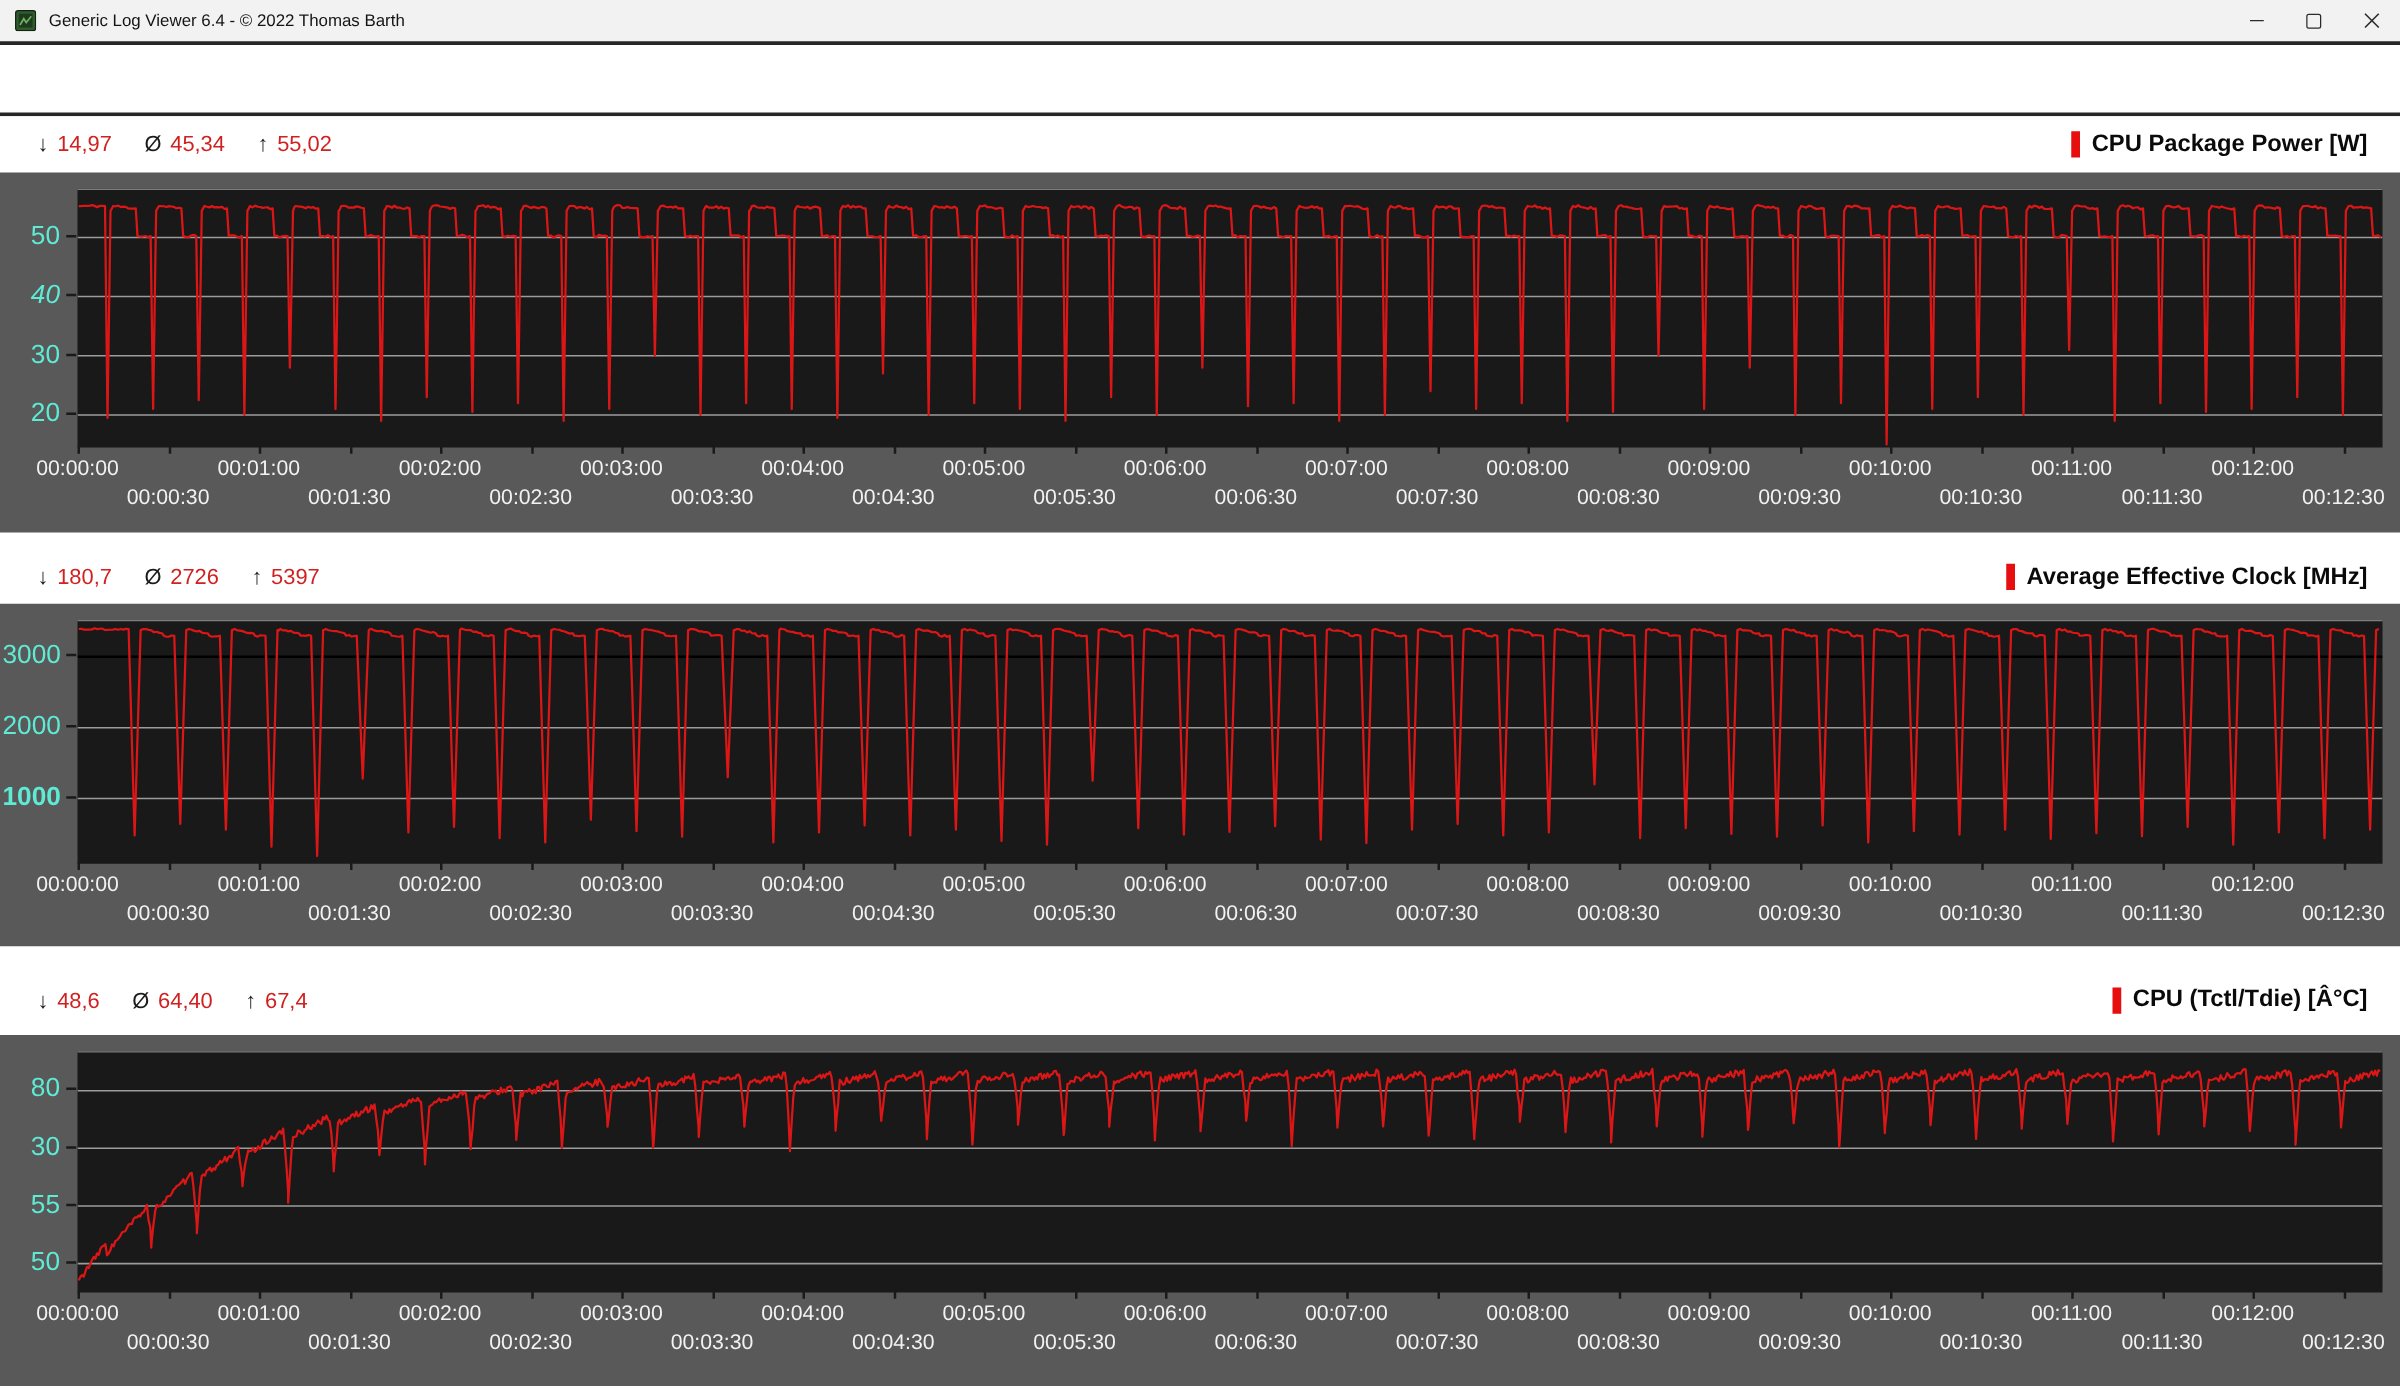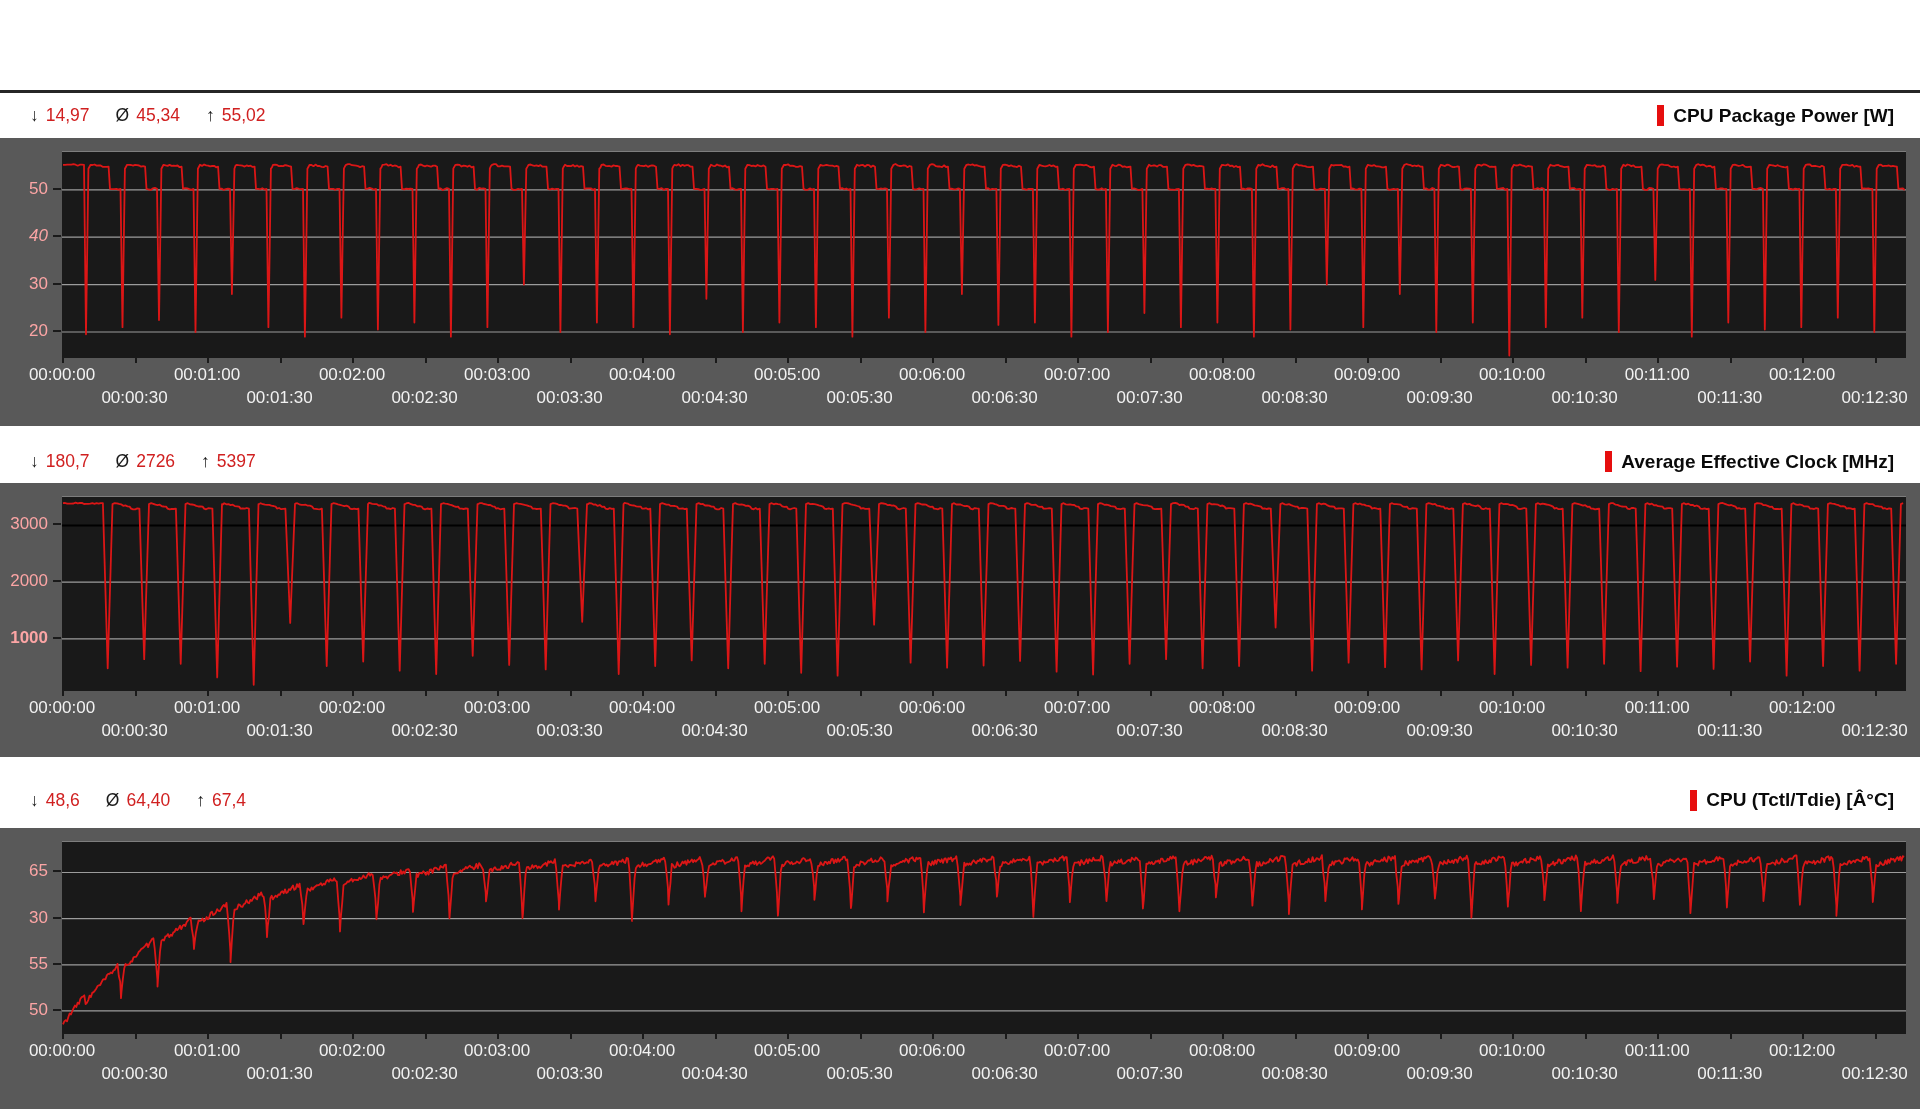--- a/index.html
+++ b/index.html
@@ -35,30 +35,52 @@
   .series-bar{width:7px;height:21px;background:#e60e0e;flex:0 0 auto;}
 
   
   .panel{position:absolute;left:0;width:1920px;background:#595959;}
   #panel-0{top:138px;height:288px;}
   #panel-1{top:483px;height:274px;}
   #panel-2{top:828px;height:281px;}
   .plot{position:absolute;left:62px;top:13px;width:1844px;background:#191919;
     border-top:1px solid #7d7d7d;box-sizing:content-box;}
   .plot svg{display:block;}
-  .ylabel{position:absolute;width:46px;text-align:right;font-size:17px;color:#fca5a5;line-height:20px;}
+  .ylabel{position:absolute;width:46px;text-align:right;font-size:21px;color:#5eead4;line-height:20px;}
   .ytick{position:absolute;width:8px;height:2px;background:#1a1a1a;}
   .xtick{position:absolute;width:2px;height:6px;background:#1a1a1a;}
   .xlabel{position:absolute;width:96px;text-align:center;font-size:17px;color:#f2f2f2;white-space:nowrap;}
 </style>
 </head>
 <body>
 
 <div class="app">
 
+  <div class="titlebar">
+    <svg class="app-icon" viewBox="0 0 17 17">
+      <rect x="0.5" y="0.5" width="16" height="16" rx="2" fill="#2f5b2f" stroke="#10240f"></rect>
+      <rect x="3" y="3" width="11" height="11" fill="#1d3a1c"></rect>
+      <polyline points="4,12 7,7 9,10 13,5" fill="none" stroke="#6fae5f" stroke-width="1.4"></polyline>
+    </svg>
+    <span class="title-text">Generic Log Viewer 6.4 - © 2022 Thomas Barth</span>
+    <div class="win-controls">
+      <div class="win-btn">
+        <div class="glyph-min"></div>
+      </div>
+      <div class="win-btn">
+        <div class="glyph-max"></div>
+      </div>
+      <div class="win-btn">
+        <svg width="13" height="13" viewBox="0 0 13 13">
+          <line x1="1" y1="1" x2="12" y2="12" stroke="#2b2b2b" stroke-width="1.3"></line>
+          <line x1="12" y1="1" x2="1" y2="12" stroke="#2b2b2b" stroke-width="1.3"></line>
+        </svg>
+      </div>
+    </div>
+  </div>
 
   <div class="sep"></div>
 
   <div class="stats-row" id="stats-row-0">
     <div class="stats">
       <span class="stat">
           <span class="stat-icon">↓</span>
           <span class="stat-val">14,97</span>
         </span>
       <span class="stat">
@@ -265,21 +287,21 @@
           <line x1="0" x2="1844" y1="30.5" y2="30.5" stroke="#9c9c9c" stroke-width="1.2"></line>
           <polyline points="1.0,182.3 2.3,179.4 3.7,178.1 5.0,179.4 6.3,175.3 7.6,171.5 9.0,172.5 10.3,169.0 11.6,166.1 13.0,163.5 14.3,165.0 15.6,160.7 17.0,161.9 18.3,157.1 19.6,155.2 20.9,154.7 22.3,153.3 23.6,162.2 24.9,160.8 26.3,158.1 27.6,153.6 28.9,155.1 30.2,150.9 31.6,150.1 32.9,148.6 34.2,146.7 35.6,144.0 36.9,143.3 38.2,143.0 39.6,140.2 40.9,137.6 42.2,137.1 43.5,137.3 44.9,133.1 46.2,131.9 47.5,131.9 48.9,130.4 50.2,131.2 51.5,128.4 52.8,127.9 54.2,125.0 55.5,121.9 56.8,134.0 58.2,139.6 59.0,156.1 59.5,149.6 60.8,137.3 62.2,126.6 63.5,121.9 64.8,123.2 66.1,122.4 67.5,122.1 68.8,119.3 70.1,119.6 71.5,115.4 72.8,114.9 74.1,114.8 75.4,112.8 76.8,109.7 78.1,108.7 79.4,106.8 80.8,106.2 82.1,104.9 83.4,103.5 84.7,101.4 86.1,105.1 87.4,101.4 88.7,99.3 90.1,96.9 91.4,96.3 92.7,106.7 94.1,122.1 95.4,137.4 95.5,144.6 96.7,127.3 98.0,109.6 99.4,98.9 100.7,97.6 102.0,98.5 103.4,94.4 104.7,94.0 106.0,92.1 107.3,95.1 108.7,92.7 110.0,93.8 111.3,90.4 112.7,89.7 114.0,86.7 115.3,88.1 116.7,86.5 118.0,83.6 119.3,87.1 120.6,84.0 122.0,82.7 123.3,84.0 124.6,80.3 126.0,78.4 127.3,76.5 128.6,75.6 129.9,87.3 131.3,95.5 132.0,107.0 132.6,100.6 133.9,90.7 135.3,84.0 136.6,78.4 137.9,79.0 139.3,78.4 140.6,76.4 141.9,79.5 143.2,78.1 144.6,75.0 145.9,77.2 147.2,75.4 148.6,70.7 149.9,69.6 151.2,73.1 152.5,72.3 153.9,70.5 155.2,67.2 156.5,68.8 157.9,69.1 159.2,66.7 160.5,64.4 161.9,62.9 163.2,64.8 164.5,60.9 165.8,74.4 167.2,91.6 168.5,111.1 168.5,120.1 169.8,99.9 171.2,79.0 172.5,67.6 173.8,67.5 175.1,67.0 176.5,62.4 177.8,62.9 179.1,64.6 180.5,64.9 181.8,62.3 183.1,61.5 184.5,58.2 185.8,60.7 187.1,61.2 188.4,57.9 189.8,58.9 191.1,56.4 192.4,54.4 193.8,56.2 195.1,57.3 196.4,51.7 197.7,53.5 199.1,50.4 200.4,53.8 201.7,55.0 203.1,64.8 204.4,82.2 205.0,95.1 205.7,84.3 207.0,74.3 208.4,56.2 209.7,53.8 211.0,57.4 212.4,55.1 213.7,53.6 215.0,55.0 216.4,52.4 217.7,52.8 219.0,50.2 220.3,49.3 221.7,51.3 223.0,47.3 224.3,51.0 225.7,50.2 227.0,47.2 228.3,48.0 229.6,45.7 231.0,43.5 232.3,47.9 233.6,46.9 235.0,42.2 236.3,45.0 237.6,41.6 239.0,53.2 240.3,62.3 241.5,82.1 241.6,81.6 242.9,67.7 244.3,54.4 245.6,46.4 246.9,47.5 248.3,48.8 249.6,45.4 250.9,47.6 252.2,45.2 253.6,44.4 254.9,43.1 256.2,43.3 257.6,42.6 258.9,41.1 260.2,43.4 261.6,41.7 262.9,42.5 264.2,39.4 265.5,37.9 266.9,39.8 268.2,37.1 269.5,38.6 270.9,38.7 272.2,36.3 273.5,38.8 274.8,39.5 276.2,58.1 277.5,74.3 278.0,89.5 278.8,75.6 280.2,60.8 281.5,43.3 282.8,42.3 284.2,41.4 285.5,39.4 286.8,39.9 288.1,38.4 289.5,36.8 290.8,39.5 292.1,37.6 293.5,37.9 294.8,38.0 296.1,38.2 297.4,35.6 298.8,37.0 300.1,35.9 301.4,33.5 302.8,35.5 304.1,35.8 305.4,33.2 306.8,31.1 308.1,33.7 309.4,31.9 310.7,32.9 312.1,44.3 313.4,56.4 314.5,77.3 314.7,73.6 316.1,60.8 317.4,42.3 318.7,35.7 320.0,37.1 321.4,34.1 322.7,35.2 324.0,34.5 325.4,36.6 326.7,34.3 328.0,33.1 329.3,32.7 330.7,31.4 332.0,30.2 333.3,31.1 334.7,30.5 336.0,33.2 337.3,33.2 338.7,28.2 340.0,31.9 341.3,29.5 342.6,31.6 344.0,28.0 345.3,27.4 346.6,27.1 348.0,30.0 349.3,44.4 350.6,57.5 351.0,69.9 351.9,59.7 353.3,45.5 354.6,31.5 355.9,35.0 357.3,30.8 358.6,31.0 359.9,31.4 361.3,29.3 362.6,30.7 363.9,32.9 365.2,29.9 366.6,32.5 367.9,27.6 369.2,27.4 370.6,31.0 371.9,26.4 373.2,25.6 374.5,26.1 375.9,27.7 377.2,27.6 378.5,24.0 379.9,25.2 381.2,25.7 382.5,22.8 383.9,22.6 385.2,39.6 386.5,53.3 387.5,76.3 387.8,72.1 389.2,54.7 390.5,36.2 391.8,31.9 393.2,31.7 394.5,31.1 395.8,31.3 397.1,29.7 398.5,28.3 399.8,29.6 401.1,27.4 402.5,27.1 403.8,24.9 405.1,26.4 406.5,24.8 407.8,23.6 409.1,25.3 410.4,25.1 411.8,27.4 413.1,25.6 414.4,21.9 415.8,26.3 417.1,21.1 418.4,23.0 419.7,25.2 421.1,27.8 422.4,39.5 423.7,50.7 424.0,59.4 425.1,51.3 426.4,38.4 427.7,27.5 429.1,26.8 430.4,29.5 431.7,26.4 433.0,25.3 434.4,27.4 435.7,27.9 437.0,27.4 438.4,27.9 439.7,24.0 441.0,26.5 442.3,24.4 443.7,23.7 445.0,26.2 446.3,26.2 447.7,22.8 449.0,20.6 450.3,22.8 451.6,22.7 453.0,23.2 454.3,21.6 455.6,20.0 457.0,20.7 458.3,37.0 459.6,56.6 460.5,76.2 461.0,71.5 462.3,49.5 463.6,31.6 464.9,25.1 466.3,24.8 467.6,27.2 468.9,26.5 470.3,23.2 471.6,25.8 472.9,23.9 474.2,23.6 475.6,26.2 476.9,24.5 478.2,26.0 479.6,24.8 480.9,22.9 482.2,22.1 483.6,20.8 484.9,23.9 486.2,19.2 487.5,20.6 488.9,19.1 490.2,20.8 491.5,20.8 492.9,17.2 494.2,26.8 495.5,44.3 496.8,59.3 497.0,67.6 498.2,50.4 499.5,35.5 500.8,23.4 502.2,23.6 503.5,22.8 504.8,24.0 506.2,25.0 507.5,23.0 508.8,23.0 510.1,23.3 511.5,23.5 512.8,24.4 514.1,20.1 515.5,21.2 516.8,20.6 518.1,21.8 519.4,20.2 520.8,19.7 522.1,21.5 523.4,21.2 524.8,20.2 526.1,20.8 527.4,18.0 528.8,17.6 530.1,20.1 531.4,32.1 532.7,42.2 533.5,59.3 534.1,52.0 535.4,39.5 536.7,27.2 538.1,23.3 539.4,23.5 540.7,22.3 542.0,21.6 543.4,23.6 544.7,22.5 546.0,24.4 547.4,22.6 548.7,22.3 550.0,19.8 551.4,22.3 552.7,19.4 554.0,19.5 555.3,23.1 556.7,19.3 558.0,19.2 559.3,19.8 560.7,17.5 562.0,20.2 563.3,21.0 564.6,16.0 566.0,16.3 567.3,26.7 568.6,49.1 570.0,78.9 570.0,76.9 571.3,56.4 572.6,36.1 573.9,26.2 575.3,24.0 576.6,23.1 577.9,25.0 579.3,23.5 580.6,20.5 581.9,24.0 583.3,22.1 584.6,24.2 585.9,22.6 587.2,22.2 588.6,22.0 589.9,21.3 591.2,19.5 592.6,19.2 593.9,17.8 595.2,20.6 596.5,17.7 597.9,19.9 599.2,17.0 600.5,17.4 601.9,15.6 603.2,19.6 604.5,30.8 605.9,45.4 606.5,62.6 607.2,52.5 608.5,40.7 609.8,21.9 611.2,23.4 612.5,25.8 613.8,25.2 615.2,20.2 616.5,23.4 617.8,24.2 619.1,22.4 620.5,19.6 621.8,21.4 623.1,19.1 624.5,22.8 625.8,18.1 627.1,20.6 628.5,19.3 629.8,17.4 631.1,20.2 632.4,18.0 633.8,19.6 635.1,18.1 636.4,17.2 637.8,15.0 639.1,19.1 640.4,23.6 641.7,35.2 643.0,54.8 643.1,52.9 644.4,43.3 645.7,31.4 647.1,24.1 648.4,23.2 649.7,22.7 651.1,21.1 652.4,22.7 653.7,22.2 655.0,19.2 656.4,19.3 657.7,18.7 659.0,19.4 660.4,17.8 661.7,19.2 663.0,21.9 664.3,20.6 665.7,20.1 667.0,19.6 668.3,19.0 669.7,16.3 671.0,18.5 672.3,18.7 673.7,15.4 675.0,15.1 676.3,19.5 677.6,34.7 679.0,52.5 679.5,69.3 680.3,55.7 681.6,37.8 683.0,23.3 684.3,24.5 685.6,23.5 686.9,24.2 688.3,20.9 689.6,21.5 690.9,19.4 692.3,22.1 693.6,19.3 694.9,23.0 696.3,21.0 697.6,19.9 698.9,21.9 700.2,20.9 701.6,19.4 702.9,18.5 704.2,16.8 705.6,15.4 706.9,15.6 708.2,17.9 709.5,15.9 710.9,14.3 712.2,16.6 713.5,32.3 714.9,50.4 715.9,73.7 716.2,70.6 717.5,49.6 718.8,28.7 720.2,22.7 721.5,24.0 722.8,22.2 724.2,19.7 725.5,19.1 726.8,20.0 728.2,21.8 729.5,20.0 730.8,22.2 732.1,21.5 733.5,21.3 734.8,19.5 736.1,20.2 737.5,21.2 738.8,19.7 740.1,17.0 741.4,16.1 742.8,17.0 744.1,19.3 745.4,18.5 746.8,18.4 748.1,17.2 749.4,21.7 750.8,31.5 752.1,44.6 752.4,57.8 753.4,48.6 754.7,32.9 756.1,23.9 757.4,23.9 758.7,20.3 760.1,22.4 761.4,23.3 762.7,20.0 764.0,19.9 765.4,22.0 766.7,19.7 768.0,21.4 769.4,17.2 770.7,17.0 772.0,21.2 773.4,17.5 774.7,20.3 776.0,16.7 777.3,19.7 778.7,17.7 780.0,17.2 781.3,14.8 782.7,14.7 784.0,18.3 785.3,17.5 786.6,31.4 788.0,47.1 788.9,66.0 789.3,63.7 790.6,44.9 792.0,25.1 793.3,25.0 794.6,22.7 796.0,22.9 797.3,23.7 798.6,19.4 799.9,20.0 801.3,20.3 802.6,22.5 803.9,21.4 805.3,19.4 806.6,18.3 807.9,18.5 809.2,16.5 810.6,20.1 811.9,19.8 813.2,18.3 814.6,19.7 815.9,19.4 817.2,18.0 818.6,15.3 819.9,16.2 821.2,18.1 822.5,19.6 823.9,35.3 825.2,46.3 825.4,59.4 826.5,46.4 827.9,35.5 829.2,23.2 830.5,24.4 831.8,22.7 833.2,23.6 834.5,21.9 835.8,21.8 837.2,21.0 838.5,20.0 839.8,20.1 841.1,18.7 842.5,19.8 843.8,16.8 845.1,18.0 846.5,20.7 847.8,16.9 849.1,16.3 850.5,15.1 851.8,18.4 853.1,19.4 854.4,15.6 855.8,17.2 857.1,15.9 858.4,16.1 859.8,30.3 861.1,49.0 861.9,70.4 862.4,61.1 863.7,44.6 865.1,28.2 866.4,19.8 867.7,21.9 869.1,23.3 870.4,19.3 871.7,22.6 873.1,18.3 874.4,21.8 875.7,17.6 877.0,17.9 878.4,20.1 879.7,17.3 881.0,20.9 882.4,16.7 883.7,16.4 885.0,20.5 886.3,16.2 887.7,17.1 889.0,15.4 890.3,19.3 891.7,16.8 893.0,16.6 894.3,14.2 895.7,24.1 897.0,39.0 898.3,53.9 898.4,63.0 899.6,50.8 901.0,34.7 902.3,20.7 903.6,23.7 905.0,21.5 906.3,22.8 907.6,21.4 908.9,22.8 910.3,20.0 911.6,18.2 912.9,19.9 914.3,21.4 915.6,18.7 916.9,19.1 918.3,16.9 919.6,19.9 920.9,16.3 922.2,16.7 923.6,17.8 924.9,19.6 926.2,17.9 927.6,17.6 928.9,17.6 930.2,14.5 931.5,15.6 932.9,29.9 934.2,38.3 934.9,54.6 935.5,50.4 936.9,34.2 938.2,24.7 939.5,24.3 940.9,20.0 942.2,20.9 943.5,20.0 944.8,20.9 946.2,22.2 947.5,21.7 948.8,19.2 950.2,20.7 951.5,17.1 952.8,19.9 954.1,18.7 955.5,17.6 956.8,18.2 958.1,17.4 959.5,18.7 960.8,16.7 962.1,17.3 963.4,18.0 964.8,18.6 966.1,17.6 967.4,14.7 968.8,25.6 970.1,46.5 971.4,74.9 971.4,73.6 972.8,52.0 974.1,35.3 975.4,20.4 976.7,20.7 978.1,19.8 979.4,20.7 980.7,22.7 982.1,19.3 983.4,20.6 984.7,20.2 986.0,20.0 987.4,17.8 988.7,17.7 990.0,18.0 991.4,19.8 992.7,16.3 994.0,18.4 995.4,19.0 996.7,18.5 998.0,15.9 999.3,15.5 1000.7,14.1 1002.0,18.5 1003.3,15.1 1004.7,15.2 1006.0,30.2 1007.3,45.0 1007.9,60.1 1008.6,51.7 1010.0,34.7 1011.3,24.7 1012.6,20.7 1014.0,20.6 1015.3,20.7 1016.6,19.7 1018.0,23.3 1019.3,18.0 1020.6,20.2 1021.9,22.2 1023.3,19.8 1024.6,17.2 1025.9,21.2 1027.3,17.1 1028.6,18.5 1029.9,19.3 1031.2,15.7 1032.6,18.3 1033.9,18.2 1035.2,18.3 1036.6,18.0 1037.9,18.7 1039.2,13.7 1040.6,15.2 1041.9,26.0 1043.2,37.4 1044.4,58.2 1044.5,59.2 1045.9,43.0 1047.2,27.2 1048.5,20.0 1049.9,23.6 1051.2,21.8 1052.5,19.3 1053.8,20.7 1055.2,21.0 1056.5,18.3 1057.8,20.3 1059.2,17.4 1060.5,21.5 1061.8,21.7 1063.2,20.9 1064.5,19.5 1065.8,18.3 1067.1,17.7 1068.5,19.7 1069.8,15.7 1071.1,16.9 1072.5,18.1 1073.8,15.5 1075.1,16.5 1076.4,18.3 1077.8,19.0 1079.1,36.4 1080.4,54.7 1080.9,66.5 1081.8,57.7 1083.1,38.0 1084.4,21.6 1085.7,22.0 1087.1,20.1 1088.4,21.7 1089.7,20.0 1091.1,22.2 1092.4,21.6 1093.7,19.1 1095.1,19.7 1096.4,18.4 1097.7,21.1 1099.0,16.7 1100.4,16.6 1101.7,19.5 1103.0,19.4 1104.4,19.1 1105.7,16.8 1107.0,18.0 1108.3,14.8 1109.7,16.8 1111.0,14.3 1112.3,16.3 1113.7,15.3 1115.0,31.1 1116.3,48.9 1117.4,69.3 1117.7,64.0 1119.0,49.0 1120.3,31.4 1121.6,22.8 1123.0,19.9 1124.3,19.1 1125.6,22.9 1127.0,21.6 1128.3,21.5 1129.6,18.1 1130.9,22.5 1132.3,17.4 1133.6,19.5 1134.9,20.5 1136.3,17.2 1137.6,18.4 1138.9,19.4 1140.3,17.9 1141.6,17.0 1142.9,14.9 1144.2,15.1 1145.6,16.9 1146.9,14.9 1148.2,17.8 1149.6,13.7 1150.9,17.5 1152.2,33.7 1153.5,42.3 1153.9,55.4 1154.9,45.6 1156.2,35.1 1157.5,21.3 1158.9,20.0 1160.2,24.0 1161.5,23.3 1162.9,19.7 1164.2,21.5 1165.5,18.1 1166.8,18.5 1168.2,18.5 1169.5,21.9 1170.8,19.2 1172.2,20.6 1173.5,19.1 1174.8,17.4 1176.1,17.0 1177.5,18.7 1178.8,18.6 1180.1,17.3 1181.5,14.7 1182.8,17.0 1184.1,18.0 1185.5,17.6 1186.8,18.0 1188.1,28.1 1189.4,43.5 1190.4,63.7 1190.8,57.7 1192.1,43.9 1193.4,28.9 1194.8,20.0 1196.1,24.3 1197.4,20.0 1198.7,23.7 1200.1,23.4 1201.4,20.1 1202.7,21.5 1204.1,21.5 1205.4,20.1 1206.7,20.3 1208.0,16.9 1209.4,18.2 1210.7,19.9 1212.0,18.0 1213.4,16.4 1214.7,15.1 1216.0,19.3 1217.4,18.3 1218.7,14.1 1220.0,13.8 1221.3,14.5 1222.7,14.7 1224.0,24.3 1225.3,40.3 1226.7,59.0 1226.9,72.0 1228.0,53.5 1229.3,37.9 1230.6,22.6 1232.0,21.4 1233.3,20.9 1234.6,23.9 1236.0,19.8 1237.3,18.2 1238.6,22.3 1240.0,21.8 1241.3,22.1 1242.6,21.5 1243.9,19.6 1245.3,20.4 1246.6,16.8 1247.9,20.0 1249.3,19.9 1250.6,15.1 1251.9,19.5 1253.2,18.5 1254.6,16.2 1255.9,16.6 1257.2,18.0 1258.6,16.3 1259.9,13.1 1261.2,30.5 1262.6,41.2 1263.4,59.1 1263.9,53.1 1265.2,38.7 1266.5,26.4 1267.9,22.6 1269.2,23.2 1270.5,19.5 1271.9,22.7 1273.2,19.2 1274.5,19.5 1275.8,19.0 1277.2,18.3 1278.5,19.9 1279.8,21.8 1281.2,20.5 1282.5,16.4 1283.8,16.8 1285.2,16.2 1286.5,17.6 1287.8,18.9 1289.1,17.3 1290.5,15.3 1291.8,18.8 1293.1,17.0 1294.5,18.6 1295.8,17.5 1297.1,20.9 1298.4,38.1 1299.8,58.5 1299.9,67.4 1301.1,50.3 1302.4,31.6 1303.8,22.6 1305.1,20.0 1306.4,21.2 1307.8,23.7 1309.1,20.5 1310.4,22.7 1311.7,19.4 1313.1,18.0 1314.4,19.3 1315.7,19.2 1317.1,19.7 1318.4,19.3 1319.7,17.4 1321.0,18.9 1322.4,15.4 1323.7,18.7 1325.0,19.7 1326.4,14.5 1327.7,15.5 1329.0,18.4 1330.4,15.0 1331.7,16.6 1333.0,14.0 1334.3,32.3 1335.7,44.4 1336.4,61.9 1337.0,57.0 1338.3,38.7 1339.7,24.6 1341.0,23.6 1342.3,23.6 1343.6,19.0 1345.0,21.6 1346.3,23.1 1347.6,19.0 1349.0,20.7 1350.3,18.5 1351.6,18.9 1352.9,20.0 1354.3,18.4 1355.6,20.6 1356.9,16.8 1358.3,17.4 1359.6,15.8 1360.9,19.5 1362.3,15.2 1363.6,16.2 1364.9,14.7 1366.2,13.9 1367.6,14.8 1368.9,17.6 1370.2,22.7 1371.6,36.3 1372.9,56.3 1372.9,56.6 1374.2,45.2 1375.5,29.4 1376.9,24.0 1378.2,19.9 1379.5,21.0 1380.9,22.5 1382.2,19.0 1383.5,21.2 1384.9,21.7 1386.2,17.9 1387.5,20.1 1388.8,20.5 1390.2,18.4 1391.5,21.1 1392.8,17.7 1394.2,17.7 1395.5,20.5 1396.8,16.7 1398.1,14.8 1399.5,16.5 1400.8,18.6 1402.1,16.1 1403.5,17.0 1404.8,13.7 1406.1,17.8 1407.5,37.9 1408.8,58.9 1409.4,75.7 1410.1,65.1 1411.4,42.5 1412.8,22.5 1414.1,20.0 1415.4,22.3 1416.8,21.6 1418.1,22.3 1419.4,22.4 1420.7,19.4 1422.1,21.9 1423.4,18.1 1424.7,20.6 1426.1,21.1 1427.4,18.3 1428.7,20.4 1430.1,16.2 1431.4,15.6 1432.7,16.2 1434.0,18.9 1435.4,17.9 1436.7,14.4 1438.0,15.4 1439.4,15.7 1440.7,14.7 1442.0,15.9 1443.3,24.0 1444.7,42.9 1445.9,64.6 1446.0,60.6 1447.3,48.5 1448.7,28.0 1450.0,20.6 1451.3,20.5 1452.7,23.8 1454.0,20.1 1455.3,23.5 1456.6,21.2 1458.0,20.2 1459.3,19.5 1460.6,20.7 1462.0,17.7 1463.3,16.8 1464.6,20.9 1465.9,19.6 1467.3,20.5 1468.6,15.8 1469.9,17.1 1471.3,17.1 1472.6,18.4 1473.9,18.6 1475.2,14.7 1476.6,17.1 1477.9,14.3 1479.2,18.3 1480.6,30.3 1481.9,44.4 1482.4,58.2 1483.2,50.4 1484.6,34.8 1485.9,22.5 1487.2,24.3 1488.5,22.5 1489.9,22.2 1491.2,19.6 1492.5,23.2 1493.9,20.8 1495.2,20.9 1496.5,17.4 1497.8,17.9 1499.2,21.5 1500.5,21.4 1501.8,17.6 1503.2,19.3 1504.5,17.3 1505.8,15.8 1507.2,16.1 1508.5,18.1 1509.8,14.4 1511.1,17.1 1512.5,18.3 1513.8,13.4 1515.1,16.2 1516.5,27.8 1517.8,48.2 1518.9,69.2 1519.1,64.6 1520.4,45.7 1521.8,30.9 1523.1,19.6 1524.4,22.9 1525.8,21.3 1527.1,21.5 1528.4,21.9 1529.8,19.2 1531.1,20.6 1532.4,17.5 1533.7,21.1 1535.1,19.0 1536.4,21.1 1537.7,21.1 1539.1,20.4 1540.4,18.0 1541.7,18.8 1543.0,17.0 1544.4,15.7 1545.7,15.0 1547.0,18.1 1548.4,17.8 1549.7,16.0 1551.0,13.3 1552.4,19.4 1553.7,34.2 1555.0,49.6 1555.4,60.9 1556.3,48.5 1557.7,33.8 1559.0,24.2 1560.3,22.5 1561.7,21.4 1563.0,19.9 1564.3,23.1 1565.6,18.5 1567.0,18.0 1568.3,19.9 1569.6,17.3 1571.0,20.8 1572.3,20.8 1573.6,20.9 1575.0,20.4 1576.3,19.7 1577.6,15.5 1578.9,17.8 1580.3,15.1 1581.6,16.5 1582.9,18.5 1584.3,14.0 1585.6,17.5 1586.9,17.3 1588.2,16.7 1589.6,28.7 1590.9,37.6 1591.9,57.2 1592.2,53.8 1593.6,37.5 1594.9,24.9 1596.2,21.7 1597.5,22.3 1598.9,24.0 1600.2,23.2 1601.5,20.0 1602.9,20.5 1604.2,18.7 1605.5,18.6 1606.9,19.1 1608.2,17.1 1609.5,18.2 1610.8,18.5 1612.2,20.1 1613.5,18.9 1614.8,17.6 1616.2,16.5 1617.5,18.0 1618.8,19.5 1620.1,18.0 1621.5,16.7 1622.8,17.0 1624.1,16.7 1625.5,20.5 1626.8,42.2 1628.1,60.5 1628.4,71.1 1629.5,56.7 1630.8,38.7 1632.1,20.8 1633.4,21.8 1634.8,21.9 1636.1,23.5 1637.4,19.2 1638.8,19.6 1640.1,19.9 1641.4,19.1 1642.7,17.8 1644.1,21.8 1645.4,19.5 1646.7,20.2 1648.1,19.9 1649.4,20.0 1650.7,18.6 1652.1,19.6 1653.4,16.8 1654.7,15.0 1656.0,18.5 1657.4,15.2 1658.7,16.6 1660.0,16.5 1661.4,17.0 1662.7,27.9 1664.0,44.5 1664.9,65.5 1665.3,58.8 1666.7,41.7 1668.0,24.2 1669.3,22.4 1670.7,23.8 1672.0,22.2 1673.3,21.3 1674.7,23.0 1676.0,18.3 1677.3,20.0 1678.6,19.8 1680.0,20.8 1681.3,20.6 1682.6,19.0 1684.0,20.5 1685.3,19.5 1686.6,19.4 1687.9,16.6 1689.3,15.7 1690.6,19.2 1691.9,19.5 1693.3,17.0 1694.6,16.6 1695.9,15.1 1697.3,15.4 1698.6,21.7 1699.9,35.8 1701.2,48.6 1701.4,59.1 1702.6,48.2 1703.9,30.5 1705.2,21.8 1706.6,22.0 1707.9,21.8 1709.2,21.3 1710.5,20.5 1711.9,21.0 1713.2,22.8 1714.5,18.2 1715.9,21.1 1717.2,21.7 1718.5,19.9 1719.8,16.5 1721.2,18.2 1722.5,20.3 1723.8,19.4 1725.2,19.9 1726.5,17.3 1727.8,16.6 1729.2,16.5 1730.5,16.9 1731.8,14.6 1733.1,13.3 1734.5,13.5 1735.8,28.3 1737.1,48.5 1737.9,62.8 1738.5,55.6 1739.8,38.3 1741.1,25.5 1742.4,21.8 1743.8,19.3 1745.1,21.6 1746.4,19.2 1747.8,20.0 1749.1,20.3 1750.4,21.1 1751.8,18.7 1753.1,22.1 1754.4,20.0 1755.7,18.9 1757.1,20.4 1758.4,20.7 1759.7,16.0 1761.1,16.7 1762.4,20.0 1763.7,15.9 1765.0,14.8 1766.4,14.3 1767.7,18.4 1769.0,14.9 1770.4,16.5 1771.7,25.6 1773.0,44.5 1774.4,63.7 1774.4,73.8 1775.7,55.0 1777.0,33.8 1778.3,22.0 1779.7,23.2 1781.0,22.5 1782.3,21.2 1783.7,22.0 1785.0,22.6 1786.3,19.6 1787.6,18.7 1789.0,21.2 1790.3,19.6 1791.6,18.6 1793.0,20.2 1794.3,17.9 1795.6,17.6 1797.0,18.6 1798.3,19.2 1799.6,19.6 1800.9,15.0 1802.3,17.0 1803.6,15.0 1804.9,14.9 1806.3,18.4 1807.6,16.5 1808.9,29.9 1810.2,43.1 1810.8,60.0 1811.6,51.7 1812.9,36.4 1814.2,22.8 1815.6,24.4 1816.9,23.7 1818.2,20.1 1819.6,21.9 1820.9,23.1 1822.2,22.4 1823.5,18.4 1824.9,21.9 1826.2,17.5 1827.5,20.9 1828.9,16.5 1830.2,17.5 1831.5,16.9 1832.8,19.6 1834.2,16.7 1835.5,15.1 1836.8,18.1 1838.2,14.6 1839.5,18.6 1840.8,14.2 1842.1,14.9" fill="none" stroke="#db1616" stroke-width="1.8" stroke-linejoin="round"></polyline>
         </svg>
       </div>
   <span class="ylabel" style="left: 2px; top: 171.923px;">50</span>
       <div class="ytick" style="left: 53px; top: 180.923px;"></div>
       <span class="ylabel" style="left: 2px; top: 125.769px;">55</span>
       <div class="ytick" style="left: 53px; top: 134.769px;"></div>
       <span class="ylabel" style="left: 2px; top: 79.6154px;">30</span>
       <div class="ytick" style="left: 53px; top: 88.6154px;"></div>
-      <span class="ylabel" style="left: 2px; top: 33.4615px;">65</span>
+      <span class="ylabel" style="left: 2px; top: 33.4615px;">80</span>
       <div class="ytick" style="left: 53px; top: 42.4615px;"></div>
       <div class="xtick" style="left: 62px; top: 205px;"></div>
       <div class="xtick" style="left: 207px; top: 205px;"></div>
       <div class="xtick" style="left: 352px; top: 205px;"></div>
       <div class="xtick" style="left: 497.1px; top: 205px;"></div>
       <div class="xtick" style="left: 642.1px; top: 205px;"></div>
       <div class="xtick" style="left: 787.1px; top: 205px;"></div>
       <div class="xtick" style="left: 932.1px; top: 205px;"></div>
       <div class="xtick" style="left: 1077.1px; top: 205px;"></div>
       <div class="xtick" style="left: 1222.2px; top: 205px;"></div>

